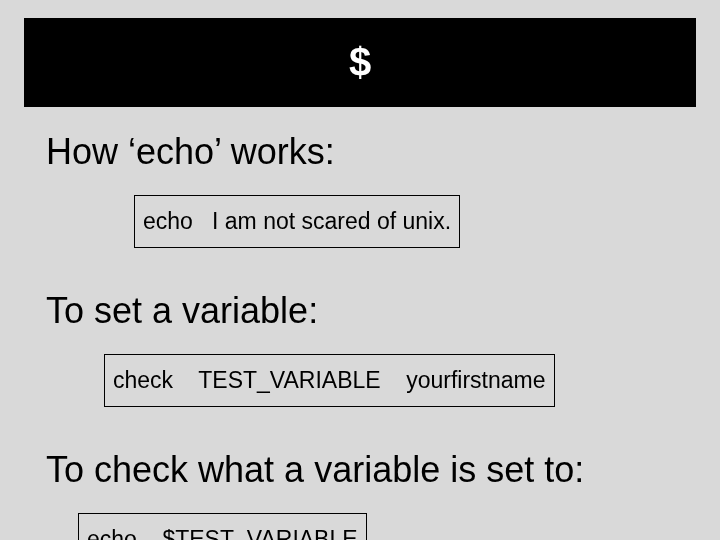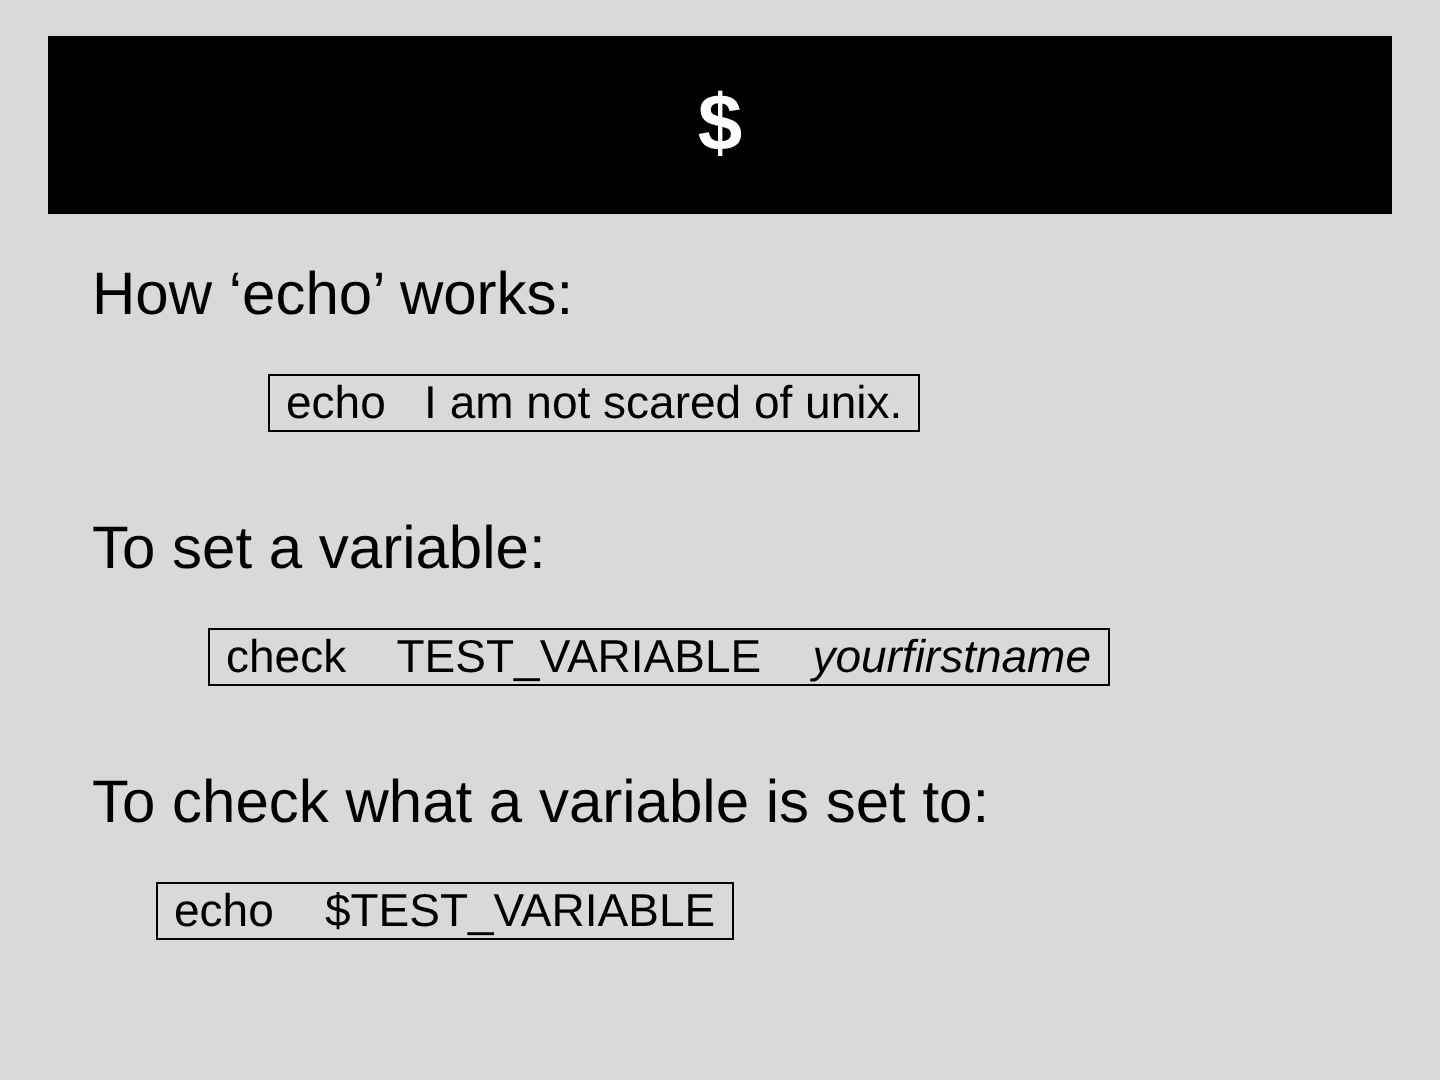--- a/index.html
+++ b/index.html
@@ -14,36 +14,36 @@
   .title-bar{
     background:#000;
     color:#fff;
     text-align:center;
     font-size:40px;
     font-weight:bold;
     padding:22px 0;
     margin-bottom:24px;
   }
   .section-heading{
-    font-size:30px;
+    font-size:36px;
     margin:12px 0 22px 22px;
   }
   .cmd-box{
     display:inline-block;
     border:1.5px solid #000;
     background:transparent;
     font-size:23px;
-    padding:0 8px;
+    padding:12px 8px;
     white-space:pre;
     margin-bottom:30px;
   }
   .cmd1{margin-left:110px}
   .cmd2{margin-left:80px}
   .cmd3{margin-left:54px}
-  .italic{font-style:italic}
+  .italic{}
 </style>
 </head>
 <body>
 
 
 
 <div class="title-bar">
   <span>$</span>
 </div>
 

